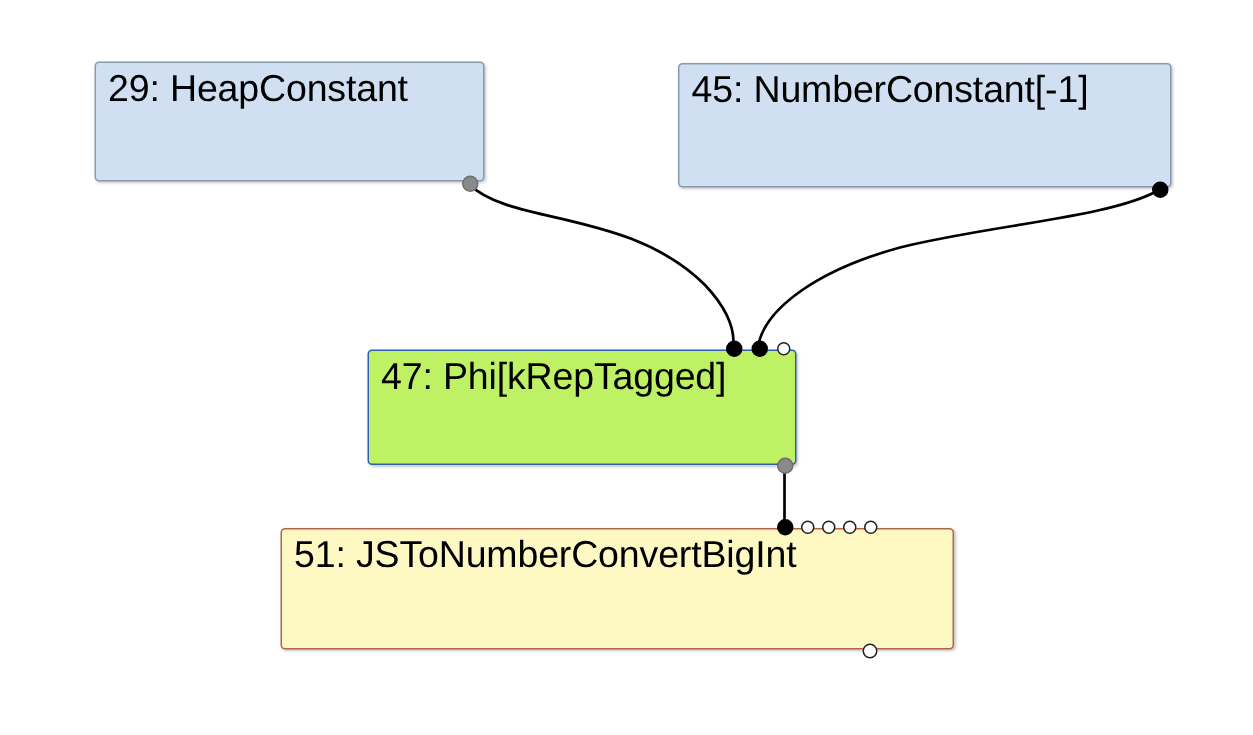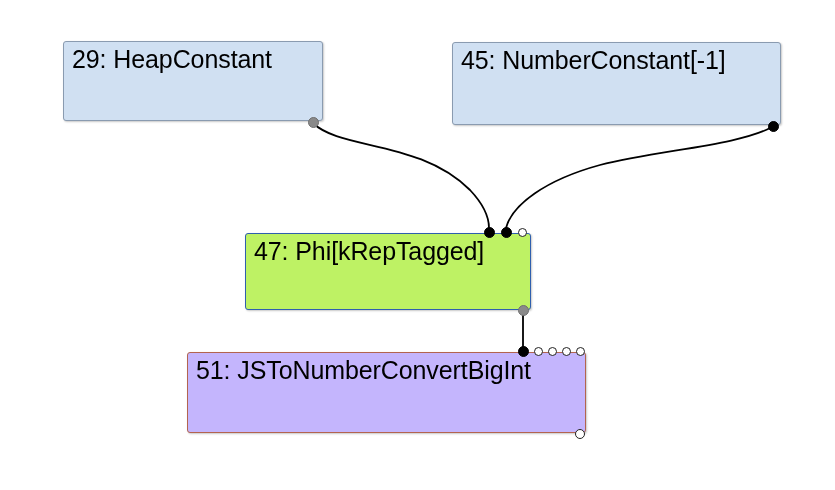--- a/index.html
+++ b/index.html
@@ -78,21 +78,21 @@
 
 <div class="graph-node" style="left: 63px; top: 41px; width: 260px; height: 80px; background: rgb(208, 224, 242); border-color: rgb(138, 155, 176);">
       <div class="node-label">29: HeapConstant</div>
     </div>
     <div class="graph-node" style="left: 452px; top: 42px; width: 329px; height: 83px; background: rgb(208, 224, 242); border-color: rgb(138, 155, 176);">
       <div class="node-label">45: NumberConstant[-1]</div>
     </div>
     <div class="graph-node" style="left: 245px; top: 233px; width: 286px; height: 77px; background: #bef264; border-color: rgb(47, 95, 174);">
       <div class="node-label">47: Phi[kRepTagged]</div>
     </div>
-    <div class="graph-node" style="left: 187px; top: 352px; width: 399px; height: 81px; background: #c4b5fd; border-color: rgb(179, 100, 79);">
+    <div class="graph-node" style="left: 187px; top: 352px; width: 449px; height: 81px; background: #fef9c3; border-color: rgb(179, 100, 79);">
       <div class="node-label">51: JSToNumberConvertBigInt</div>
     </div>
     <div class="port port-gray" style="left: 307.5px; top: 116.5px; width: 11px; height: 11px;"></div>
     <div class="port port-filled" style="left: 767.5px; top: 120.5px; width: 11px; height: 11px;"></div>
     <div class="port port-filled" style="left: 483.5px; top: 226.5px; width: 11px; height: 11px;"></div>
     <div class="port port-filled" style="left: 500.5px; top: 226.5px; width: 11px; height: 11px;"></div>
     <div class="port port-hollow" style="left: 517.5px; top: 227.5px; width: 9px; height: 9px;"></div>
     <div class="port port-gray" style="left: 517.5px; top: 304.5px; width: 11px; height: 11px;"></div>
     <div class="port port-filled" style="left: 517.5px; top: 345.5px; width: 11px; height: 11px;"></div>
     <div class="port port-hollow" style="left: 533.5px; top: 346.5px; width: 9px; height: 9px;"></div>

